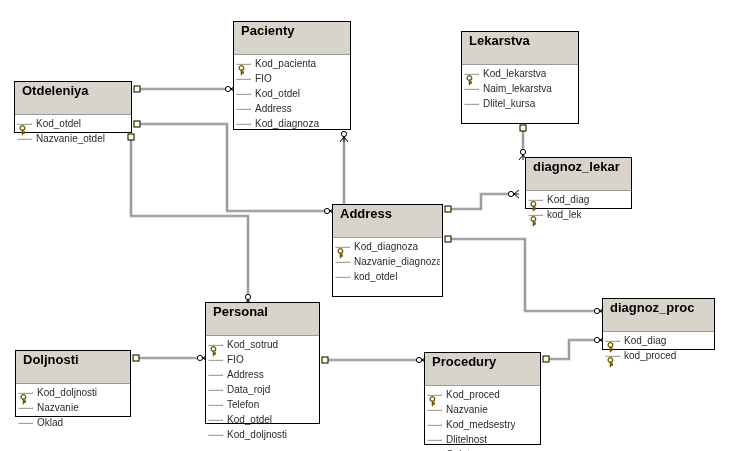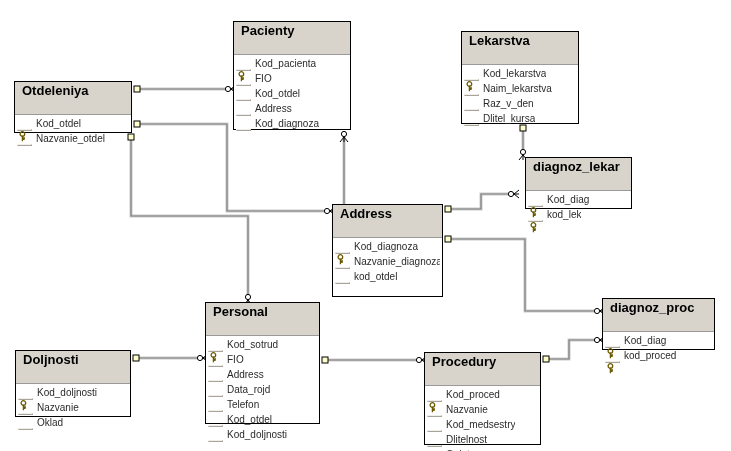--- a/index.html
+++ b/index.html
@@ -41,21 +41,21 @@
     line-height: 14px;
     box-sizing: border-box;
     white-space: nowrap;
     overflow: hidden;
   }
   .tbl-fields {
     padding: 1px 2px 2px 2px;
   }
   .field-row {
     display: flex;
-    align-items: flex-end;
+    align-items: center;
     height: 15px;
   }
   .field-key {
     width: 15px;
     min-width: 15px;
     background: #d8d4cc;
     border: 1px solid #a8a49c;
     border-top-color: #efeee9;
     border-left-color: #efeee9;
     box-sizing: border-box;
@@ -258,24 +258,20 @@
               </svg>
             </div>
             <div class="field-label">Kod_lekarstva</div>
           </div>
           <div class="field-row">
             <div class="field-key"></div>
             <div class="field-label">Naim_lekarstva</div>
           </div>
           <div class="field-row">
             <div class="field-key"></div>
-            <div class="field-label">Raz_v_den</div>
-          </div>
-          <div class="field-row">
-            <div class="field-key"></div>
             <div class="field-label">Dlitel_kursa</div>
           </div>
           <div class="tbl-pad"></div>
         </div>
       </div>
       <div class="table-box" style="left: 516px; top: 157px; width: 107px; height: 52px; margin-left: 9px;">
         <div class="tbl-title">diagnoz_lekar</div>
         <div class="tbl-fields">
           <div class="field-row">
             <div class="field-key">

